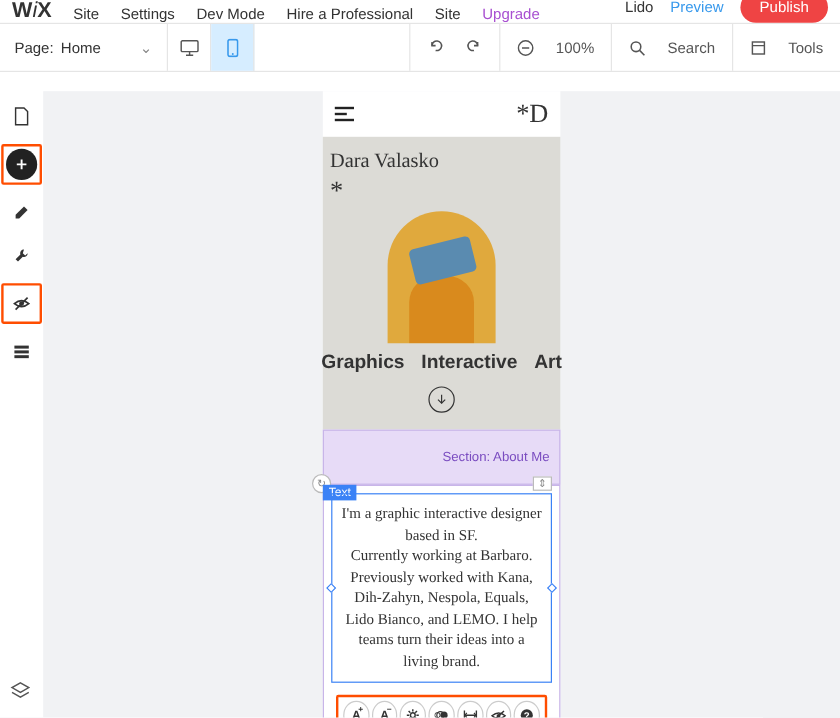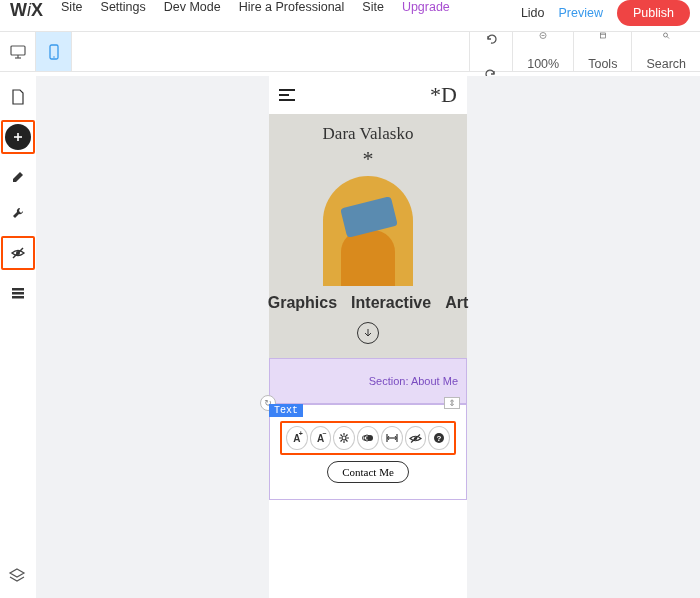--- a/index.html
+++ b/index.html
@@ -1,37 +1,37 @@
 <!DOCTYPE html>
 <html><head>
 <meta charset="utf-8">
 <style>
   * { box-sizing: border-box; margin: 0; padding: 0; }
   body { font-family: -apple-system, BlinkMacSystemFont, "Segoe UI", Arial, sans-serif; font-size: 13px; color: #333; background: #fff; width: 700px; height: 598px; overflow: hidden; position: relative; }
   
   
-  .topbar { display: flex; align-items: flex-start; height: 32px; padding: 0 10px; border-bottom: 1px solid #e5e5e5; }
+  .topbar { display: flex; align-items: flex-end; height: 20px; padding: 0 10px; border-bottom: 1px solid #e5e5e5; }
   .logo { font-weight: 900; font-size: 18px; letter-spacing: 0; }
   .logo span.i { font-style: italic; font-weight: 400; }
   .menu { display: flex; gap: 18px; margin-left: 18px; font-size: 12.5px; }
   .menu span { cursor: pointer; }
   .upgrade { color: #a84fd1; }
   .topbar-right { margin-left: auto; display: flex; align-items: center; gap: 14px; font-size: 12.5px; }
   .preview { color: #3899ec; }
   .publish { background: #ef4444; color: #fff; padding: 6px 16px; border-radius: 14px; font-size: 12.5px; border: none; cursor: pointer; }
   
   
   .toolbar2 { display: flex; align-items: center; height: 40px; border-bottom: 1px solid #e5e5e5; }
   .page-sel { display: flex; align-items: center; gap: 6px; padding: 0 12px; border-right: 1px solid #e5e5e5; height: 100%; width: 140px; font-size: 12.5px; }
   .page-sel .chev { margin-left: auto; color: #888; }
   .device-group { display: flex; height: 100%; }
   .device-btn { width: 36px; display: flex; align-items: center; justify-content: center; border-right: 1px solid #e5e5e5; cursor: pointer; }
   .device-btn.active { background: #d6edff; }
   .tb2-right { margin-left: auto; display: flex; align-items: center; height: 100%; }
-  .tb2-group { display: flex; align-items: center; gap: 18px; padding: 0 14px; border-left: 1px solid #e5e5e5; height: 100%; font-size: 12.5px; color: #555; flex-direction: column; }
+  .tb2-group { display: flex; align-items: center; gap: 18px; padding: 0 14px; border-left: 1px solid #e5e5e5; height: 100%; font-size: 12.5px; color: #555; }
   .tb2-group svg, .device-btn svg { color: #555; }
   
   
   .leftrail { position: absolute; left: 0; top: 76px; width: 36px; display: flex; flex-direction: column; align-items: center; gap: 10px; padding-top: 8px; }
   .rail-btn { width: 26px; height: 26px; border-radius: 50%; display: flex; align-items: center; justify-content: center; cursor: pointer; }
   .rail-btn.plus { background: #222; color: #fff; }
   .rail-hl { border: 2px solid #ff4d00; border-radius: 2px; padding: 2px; }
   
   .layers-btn { position: absolute; left: 8px; bottom: 10px; }
   
@@ -40,36 +40,36 @@
   .phone-frame { width: 198px; margin-top: 0; background: #fff; position: relative; }
   
   
   .p-header { height: 38px; display: flex; align-items: center; justify-content: space-between; padding: 0 10px; border-bottom: 1px solid transparent; }
   .hamb { display: flex; flex-direction: column; gap: 3px; }
   .hamb div { width: 16px; height: 2px; background: #222; }
   .hamb div:nth-child(2){ width: 10px; }
   .p-logo { font-family: Georgia, serif; font-size: 22px; }
   
   
-  .hero { background: #dcdbd6; text-align: center; padding: 10px 6px 14px; font-family: Georgia, "Times New Roman", serif; }
+  .hero { background: #dcdbd6; text-align: left; padding: 10px 6px 14px; font-family: Georgia, "Times New Roman", serif; }
   .hero-name { font-size: 17px; }
   .hero-star { font-size: 22px; margin-top: 2px; }
   .arch { width: 90px; height: 110px; margin: 4px auto 0; background: #e0a93d; border-radius: 45px 45px 0 0; position: relative; overflow: hidden; display:flex; align-items:flex-end; justify-content:center; }
   .figure { position: relative; width: 70px; height: 90px; }
   .hat { position:absolute; top:6px; left:10px; width:52px; height:30px; background:#5a8bb0; transform:rotate(-14deg); border-radius:4px; }
   .body { position:absolute; bottom:0; left:8px; width:54px; height:56px; background:#d98a1d; border-radius:22px 22px 0 0; }
   .hero-nav { margin-top: 8px; display:flex; justify-content:center; gap:14px; font-size:16px; font-weight:700; font-family: Arial,sans-serif; }
   .down-circ { margin: 10px auto 0; width:22px; height:22px; border:1px solid #333; border-radius:50%; display:flex; align-items:center; justify-content:center; }
   
   
   .section-label { text-align: right; background: #e7dbf7; color: #7a4cc0; font-size: 11px; padding: 16px 8px; border: 1px solid #c8b5e8; }
   
   
   .about-wrap { border: 1px solid #c8b5e8; padding: 6px; position: relative; }
-  .text-badge { position:absolute; top:-1px; left:-1px; background:#3b82f6; color:#fff; font-size:10px; padding:1px 5px;font-family:Liberation Mono, monospace; }
+  .text-badge { position:absolute; top:-1px; left:-1px; background:#3b82f6; color:#fff; font-size:10px; padding:1px 5px; }
   .refresh-dot { position:absolute; top:-10px; left:-10px; width:16px;height:16px; border:1px solid #bbb; border-radius:50%; background:#fff; display:flex;align-items:center;justify-content:center; font-size:9px; color:#888;}
   .resize-dot { position:absolute; top:-8px; right:6px; width:16px;height:12px; border:1px solid #bbb; background:#fff; display:flex;align-items:center;justify-content:center; font-size:9px; color:#888;}
   .text-sel { border: 1px solid #3b82f6; padding: 8px 6px; position: relative; text-align: center; font-family: Georgia, serif; font-size: 12.5px; line-height: 1.4; }
   .sel-handle { position:absolute; width:6px; height:6px; background:#fff; border:1px solid #3b82f6; }
   .sel-handle.lm { left:-4px; top:50%; transform:translateY(-50%) rotate(45deg); }
   .sel-handle.rm { right:-4px; top:50%; transform:translateY(-50%) rotate(45deg); }
   
   
   .text-toolbar { margin: 10px 4px 6px; border: 2px solid #ff4d00; border-radius: 2px; padding: 3px 4px; display:flex; gap:2px; align-items:center; }
   .tt-btn { width:24px; height:24px; border:1px solid #ccc; border-radius:50%; background:#fff; display:flex; align-items:center; justify-content:center; font-size:10px; font-weight:700; cursor:pointer; position:relative; }
@@ -91,20 +91,25 @@
     <span class="upgrade">Upgrade</span>
   </div>
   <div class="topbar-right">
     <span>Lido</span>
     <span class="preview">Preview</span>
     <button class="publish">Publish</button>
   </div>
 </div>
 
 <div class="toolbar2">
+  <div class="page-sel">
+    <span>Page:</span>
+    <span>Home</span>
+    <span class="chev">⌄</span>
+  </div>
   <div class="device-group">
     <div class="device-btn">
       <svg width="16" height="14" viewBox="0 0 16 14">
           <rect x="1" y="1" width="14" height="9" rx="1" fill="none" stroke="#555" stroke-width="1.2"></rect>
           <line x1="5" y1="13" x2="11" y2="13" stroke="#555" stroke-width="1.2"></line>
           <line x1="8" y1="10" x2="8" y2="13" stroke="#555" stroke-width="1.2"></line>
         </svg>
     </div>
     <div class="device-btn active">
       <svg width="10" height="16" viewBox="0 0 10 16">
@@ -126,31 +131,31 @@
     </div>
     <div class="tb2-group">
       <svg width="14" height="14" viewBox="0 0 14 14">
           <circle cx="7" cy="7" r="6" fill="none" stroke="#555" stroke-width="1.2"></circle>
           <line x1="4" y1="7" x2="10" y2="7" stroke="#555" stroke-width="1.2"></line>
         </svg>
       <span>100%</span>
     </div>
     <div class="tb2-group">
       <svg width="14" height="14" viewBox="0 0 14 14">
+          <circle cx="6" cy="6" r="4" fill="none" stroke="#555" stroke-width="1.3"></circle>
+          <line x1="9" y1="9" x2="13" y2="13" stroke="#555" stroke-width="1.3"></line>
+        </svg>
+      <span>Search</span>
+    </div>
+    <div class="tb2-group">
+      <svg width="14" height="14" viewBox="0 0 14 14">
           <rect x="2" y="2" width="10" height="10" fill="none" stroke="#555" stroke-width="1.2"></rect>
           <line x1="2" y1="5" x2="12" y2="5" stroke="#555" stroke-width="1"></line>
         </svg>
       <span>Tools</span>
-    </div>
-    <div class="tb2-group">
-      <svg width="14" height="14" viewBox="0 0 14 14">
-          <circle cx="6" cy="6" r="4" fill="none" stroke="#555" stroke-width="1.3"></circle>
-          <line x1="9" y1="9" x2="13" y2="13" stroke="#555" stroke-width="1.3"></line>
-        </svg>
-      <span>Search</span>
     </div>
   </div>
 </div>
 
 <div class="leftrail">
   <div class="rail-btn">
     <svg width="14" height="16" viewBox="0 0 14 16">
         <path d="M2 1 H9 L12 4 V15 H2 Z" fill="none" stroke="#333" stroke-width="1.2"></path>
       </svg>
   </div>
@@ -226,20 +231,26 @@
             <line x1="5" y1="1" x2="5" y2="8" stroke="#333" stroke-width="1"></line>
             <path d="M2 5 L5 8 L8 5" fill="none" stroke="#333" stroke-width="1"></path>
           </svg>
       </div>
     </div>
     <div class="section-label">Section: About Me</div>
     <div class="about-wrap">
       <div class="refresh-dot">↻</div>
       <div class="resize-dot">⇕</div>
       <div class="text-badge">Text</div>
+      <div class="text-sel">
+        <div class="sel-handle lm"></div>
+        <div class="sel-handle rm"></div>
+        <span style="white-space:pre-line">I'm a graphic interactive designer based in SF.
+Currently working at Barbaro. Previously worked with Kana, Dih-Zahyn, Nespola, Equals, Lido Bianco, and LEMO. I help teams turn their ideas into a living brand.</span>
+      </div>
       <div class="text-toolbar">
         <div class="tt-btn">A<sup>+</sup></div>
         <div class="tt-btn">A<sup>−</sup></div>
         <div class="tt-btn">
             <svg width="12" height="12" viewBox="0 0 12 12">
               <circle cx="6" cy="6" r="2" fill="none" stroke="#333" stroke-width="1.2"></circle>
               <path d="M6 1 L6 3 M6 9 L6 11 M1 6 L3 6 M9 6 L11 6 M2.5 2.5 L4 4 M8 8 L9.5 9.5 M9.5 2.5 L8 4 M4 8 L2.5 9.5" stroke="#333" stroke-width="1.2"></path>
             </svg>
           </div>
         <div class="tt-btn">

